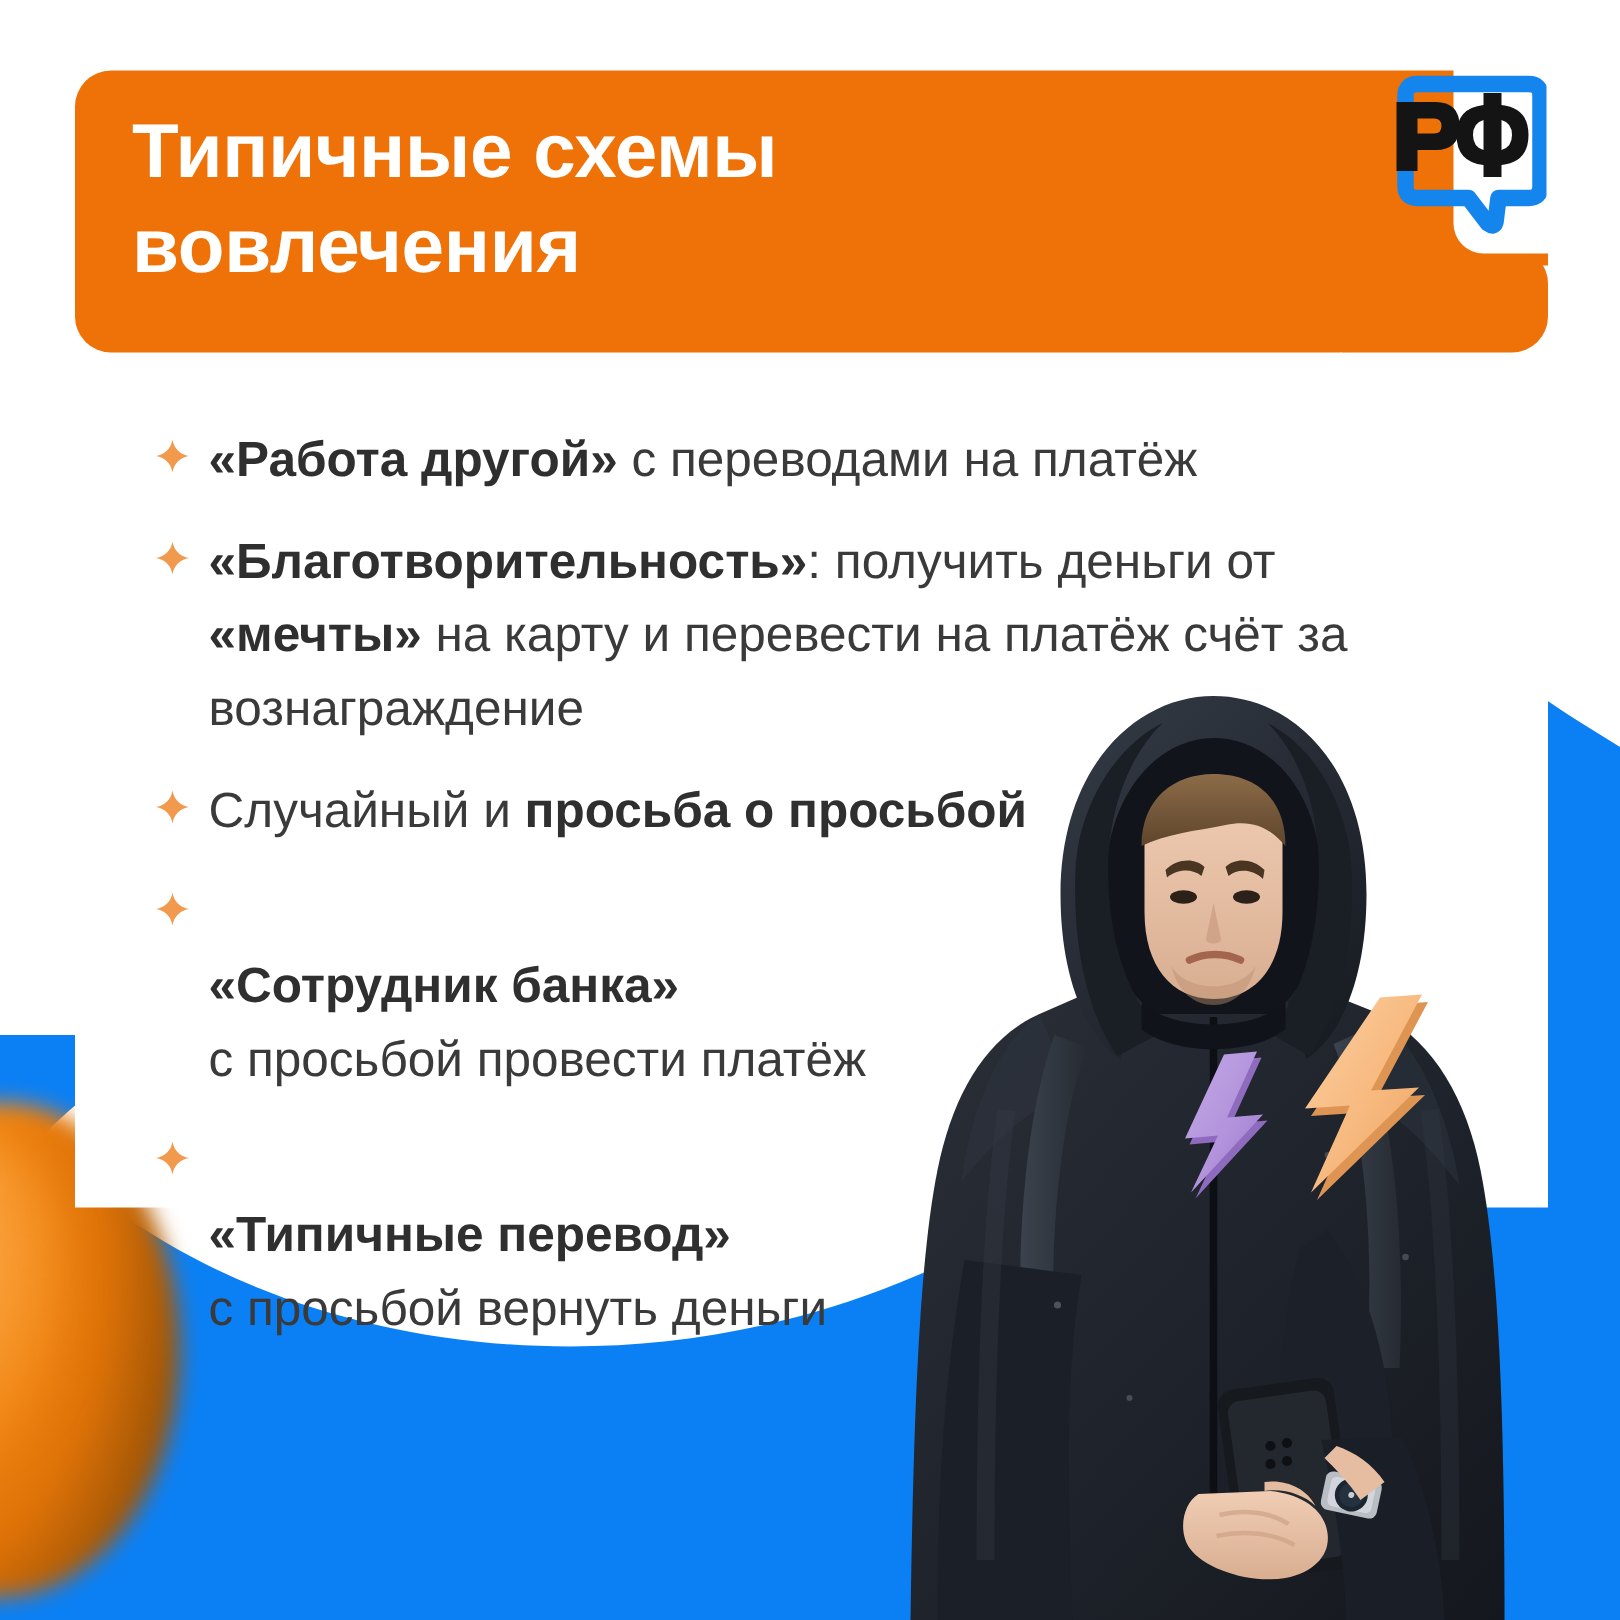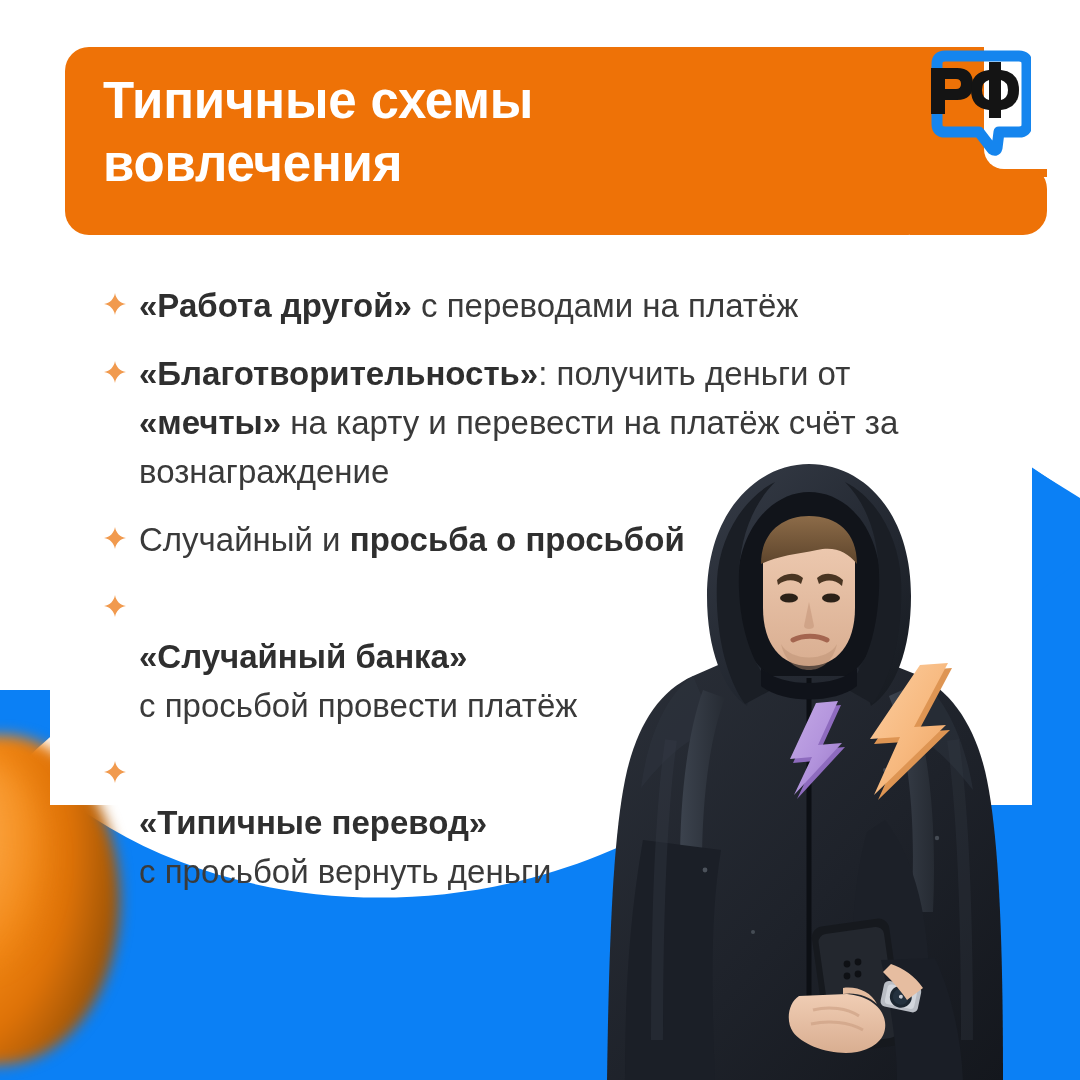--- a/index.html
+++ b/index.html
@@ -45,21 +45,21 @@
     height: 210px;
     border-radius: 50%;
     background: radial-gradient(ellipse at 40% 35%, rgba(255,178,85,0.85) 0%, rgba(246,140,24,0.15) 70%, rgba(246,140,24,0) 100%);
     filter: blur(12px);
     z-index: 4;
   }
 
   
   .header-block {
     position: absolute;
-    left: 65px;
+    left: 50px;
     top: 47px;
     width: 982px;
     height: 144px;
     z-index: 10;
   }
   .header-main {
     position: absolute;
     left: 0; top: 0;
     width: 982px;
     height: 130px;
@@ -263,21 +263,21 @@
       </span>
     </div>
 
     <div class="bullet-row">
       <span class="bullet-marker">
         <svg width="24" height="24" viewBox="0 0 24 24" xmlns="http://www.w3.org/2000/svg">
           <path d="M12 1 C13 7 17 11 23 12 C17 13 13 17 12 23 C11 17 7 13 1 12 C7 11 11 7 12 1 Z" fill="#F19A4E"></path>
         </svg>
       </span>
       <span class="bullet-text" style="white-space:pre-line;">
-        <b>«Случайный банка»</b><span>
+        <b>«Сотрудник банка»</b><span>
 с просьбой провести платёж</span>
       </span>
     </div>
 
     <div class="bullet-row">
       <span class="bullet-marker">
         <svg width="24" height="24" viewBox="0 0 24 24" xmlns="http://www.w3.org/2000/svg">
           <path d="M12 1 C13 7 17 11 23 12 C17 13 13 17 12 23 C11 17 7 13 1 12 C7 11 11 7 12 1 Z" fill="#F19A4E"></path>
         </svg>
       </span>

